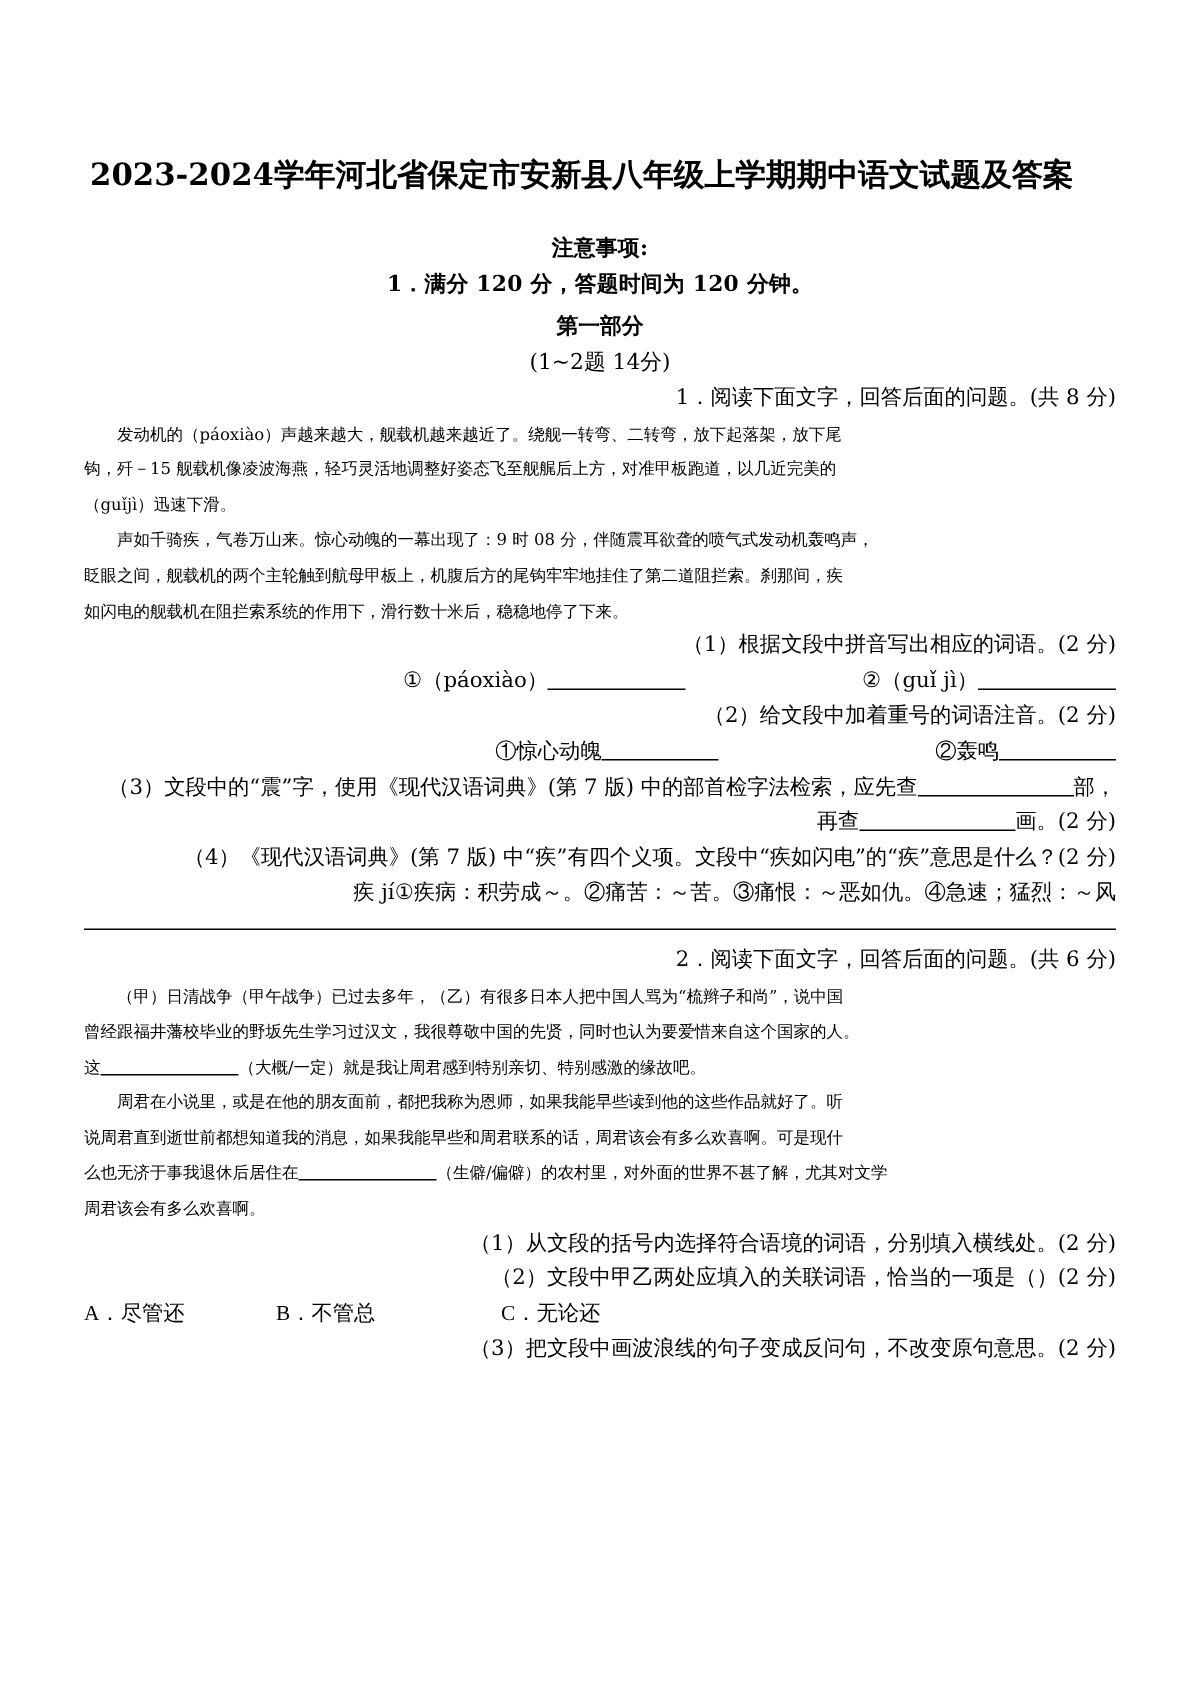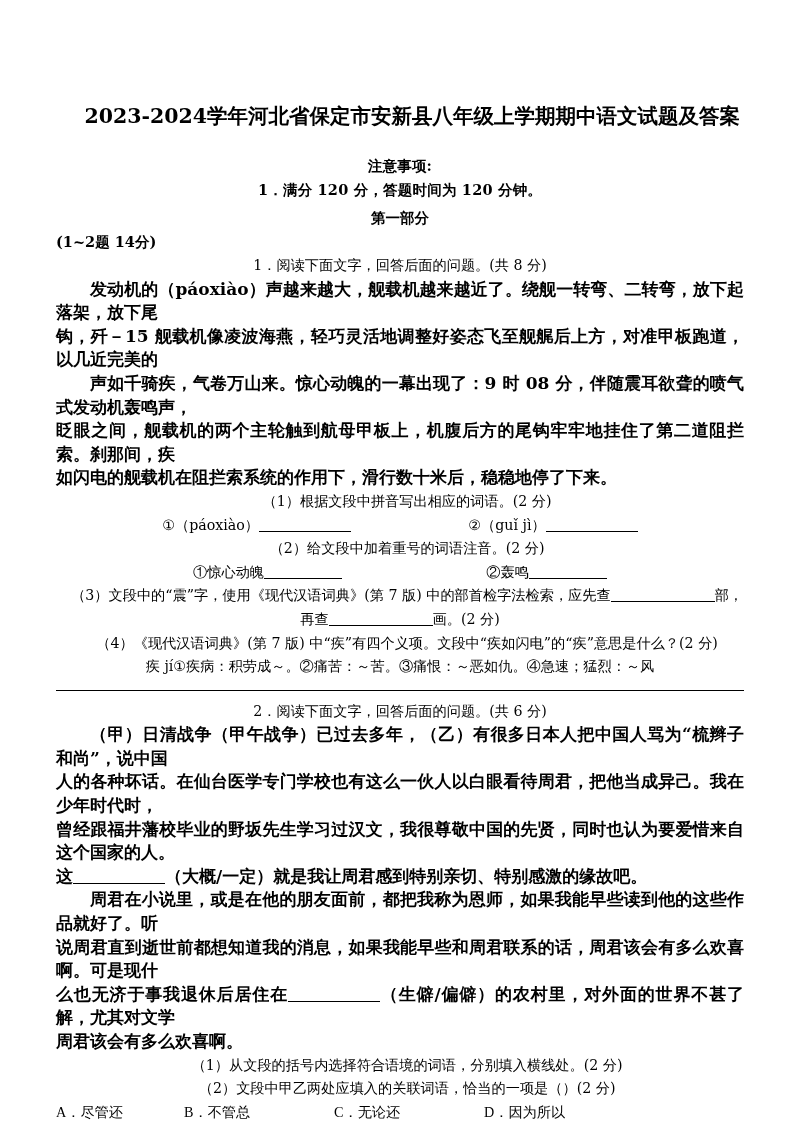--- a/index.html
+++ b/index.html
@@ -19,21 +19,21 @@
     width: 794px;
     height: 1123px;
     box-sizing: border-box;
     padding: 96px 50px 60px 56px;
   }
   .doc-title {
     font-family: "DejaVu Serif", "Liberation Serif", serif;
     font-weight: bold;
     font-size: 20.5px;
     line-height: 40px;
-    text-align: right;
+    text-align: left;
     letter-spacing: 0px;
     margin: 0 0 6px 0;
     padding: 0 4px;
   }
   .notice {
     margin-top: 18px;
     text-align: center;
   }
   .notice-line {
     font-weight: bold;
@@ -43,39 +43,39 @@
     letter-spacing: 0.2px;
   }
   .section-head {
     text-align: center;
     font-weight: bold;
     font-size: 14.5px;
     line-height: 24px;
     margin: 4px 0 0 0;
   }
   .section-sub {
-    font-weight: bold;
+    text-align: center;
+    font-weight: normal;
     font-size: 14.5px;
     line-height: 24px;
     margin: 0;
   }
   p.body-line {
-    font-size: 17px;
+    font-size: 11px;
     line-height: 23.6px;
     margin: 0;
     text-align: justify;
     text-justify: inter-ideograph;
     letter-spacing: 0px;
-    font-weight: bold;
   }
   p.q-line {
     font-size: 14.2px;
     line-height: 23.6px;
     margin: 0;
-    text-align: center;
+    text-align: right;
   }
   p.indent2 {
     text-indent: 2em;
   }
   p.indent1 {
     text-indent: 1em;
   }
   .blank-short {
     display: inline-block;
     width: 78px;
@@ -128,20 +128,21 @@
   </div>
 
   <p class="section-head">第一部分</p>
   <p class="section-sub">(1~2题 14分)</p>
 
   <div>
     <p class="q-line">1．阅读下面文字，回答后面的问题。(共 8 分)</p>
 
     <p class="body-line indent2">发动机的（páoxiào）声越来越大，舰载机越来越近了。绕舰一转弯、二转弯，放下起落架，放下尾</p>
     <p class="body-line">钩，歼－15 舰载机像凌波海燕，轻巧灵活地调整好姿态飞至舰艉后上方，对准甲板跑道，以几近完美的</p>
+    <p class="body-line">（guǐjì）迅速下滑。</p>
 
     <p class="body-line indent2">声如千骑疾，气卷万山来。惊心动魄的一幕出现了：9 时 08 分，伴随震耳欲聋的喷气式发动机轰鸣声，</p>
     <p class="body-line">眨眼之间，舰载机的两个主轮触到航母甲板上，机腹后方的尾钩牢牢地挂住了第二道阻拦索。刹那间，疾</p>
     <p class="body-line">如闪电的舰载机在阻拦索系统的作用下，滑行数十米后，稳稳地停了下来。</p>
 
     <p class="q-line indent1">（1）根据文段中拼音写出相应的词语。(2 分)</p>
     <p class="q-line"><span>①（páoxiào）</span><span class="blank-med"></span>&nbsp;&nbsp;&nbsp;&nbsp;&nbsp;&nbsp;&nbsp;&nbsp;&nbsp;&nbsp;&nbsp;&nbsp;&nbsp;&nbsp;&nbsp;&nbsp;&nbsp;&nbsp;&nbsp;&nbsp;&nbsp;&nbsp;&nbsp;&nbsp;&nbsp;&nbsp;<span>②（guǐ jì）</span><span class="blank-med"></span></p>
 
     <p class="q-line indent1">（2）给文段中加着重号的词语注音。(2 分)</p>
     <p class="q-line"><span>①惊心动魄</span><span class="blank-short"></span>&nbsp;&nbsp;&nbsp;&nbsp;&nbsp;&nbsp;&nbsp;&nbsp;&nbsp;&nbsp;&nbsp;&nbsp;&nbsp;&nbsp;&nbsp;&nbsp;&nbsp;&nbsp;&nbsp;&nbsp;&nbsp;&nbsp;&nbsp;&nbsp;&nbsp;&nbsp;&nbsp;&nbsp;&nbsp;&nbsp;&nbsp;&nbsp;<span>②轰鸣</span><span class="blank-short"></span></p>
@@ -152,35 +153,33 @@
     <p class="q-line indent1">（4）《现代汉语词典》(第 7 版) 中“疾”有四个义项。文段中“疾如闪电”的“疾”意思是什么？(2 分)</p>
     <p class="q-line">疾 jí①疾病：积劳成～。②痛苦：～苦。③痛恨：～恶如仇。④急速；猛烈：～风</p>
 
     <hr class="answer-rule">
   </div>
 
   <div>
     <p class="q-line">2．阅读下面文字，回答后面的问题。(共 6 分)</p>
 
     <p class="body-line indent2">（甲）日清战争（甲午战争）已过去多年，（乙）有很多日本人把中国人骂为“梳辫子和尚”，说中国</p>
-    <p class="body-line">人的各种坏话。在仙台医学专门学校也有这么一伙人以白眼看待周君，把他当成异己。我在少年时代时，</p>
     <p class="body-line">曾经跟福井藩校毕业的野坂先生学习过汉文，我很尊敬中国的先贤，同时也认为要爱惜来自这个国家的人。</p>
     <p class="body-line"><span>这</span><span class="blank-med"></span><span>（大概/一定）就是我让周君感到特别亲切、特别感激的缘故吧。</span></p>
 
     <p class="body-line indent2">周君在小说里，或是在他的朋友面前，都把我称为恩师，如果我能早些读到他的这些作品就好了。听</p>
     <p class="body-line">说周君直到逝世前都想知道我的消息，如果我能早些和周君联系的话，周君该会有多么欢喜啊。可是现什</p>
     <p class="body-line"><span>么也无济于事我退休后居住在</span><span class="blank-med"></span><span>（生僻/偏僻）的农村里，对外面的世界不甚了解，尤其对文学</span></p>
     <p class="body-line">周君该会有多么欢喜啊。</p>
 
     <p class="q-line indent1">（1）从文段的括号内选择符合语境的词语，分别填入横线处。(2 分)</p>
     <p class="q-line indent1">（2）文段中甲乙两处应填入的关联词语，恰当的一项是（）(2 分)</p>
 
     <div class="choices">
       <span class="choice c1">A．尽管还</span>
       <span class="choice c2">B．不管总</span>
       <span class="choice c3">C．无论还</span>
-      <span class="choice c4">D．因为所以</span>
     </div>
 
     <p class="q-line indent1">（3）把文段中画波浪线的句子变成反问句，不改变原句意思。(2 分)</p>
   </div>
 
 </div>
 
 </body></html>

